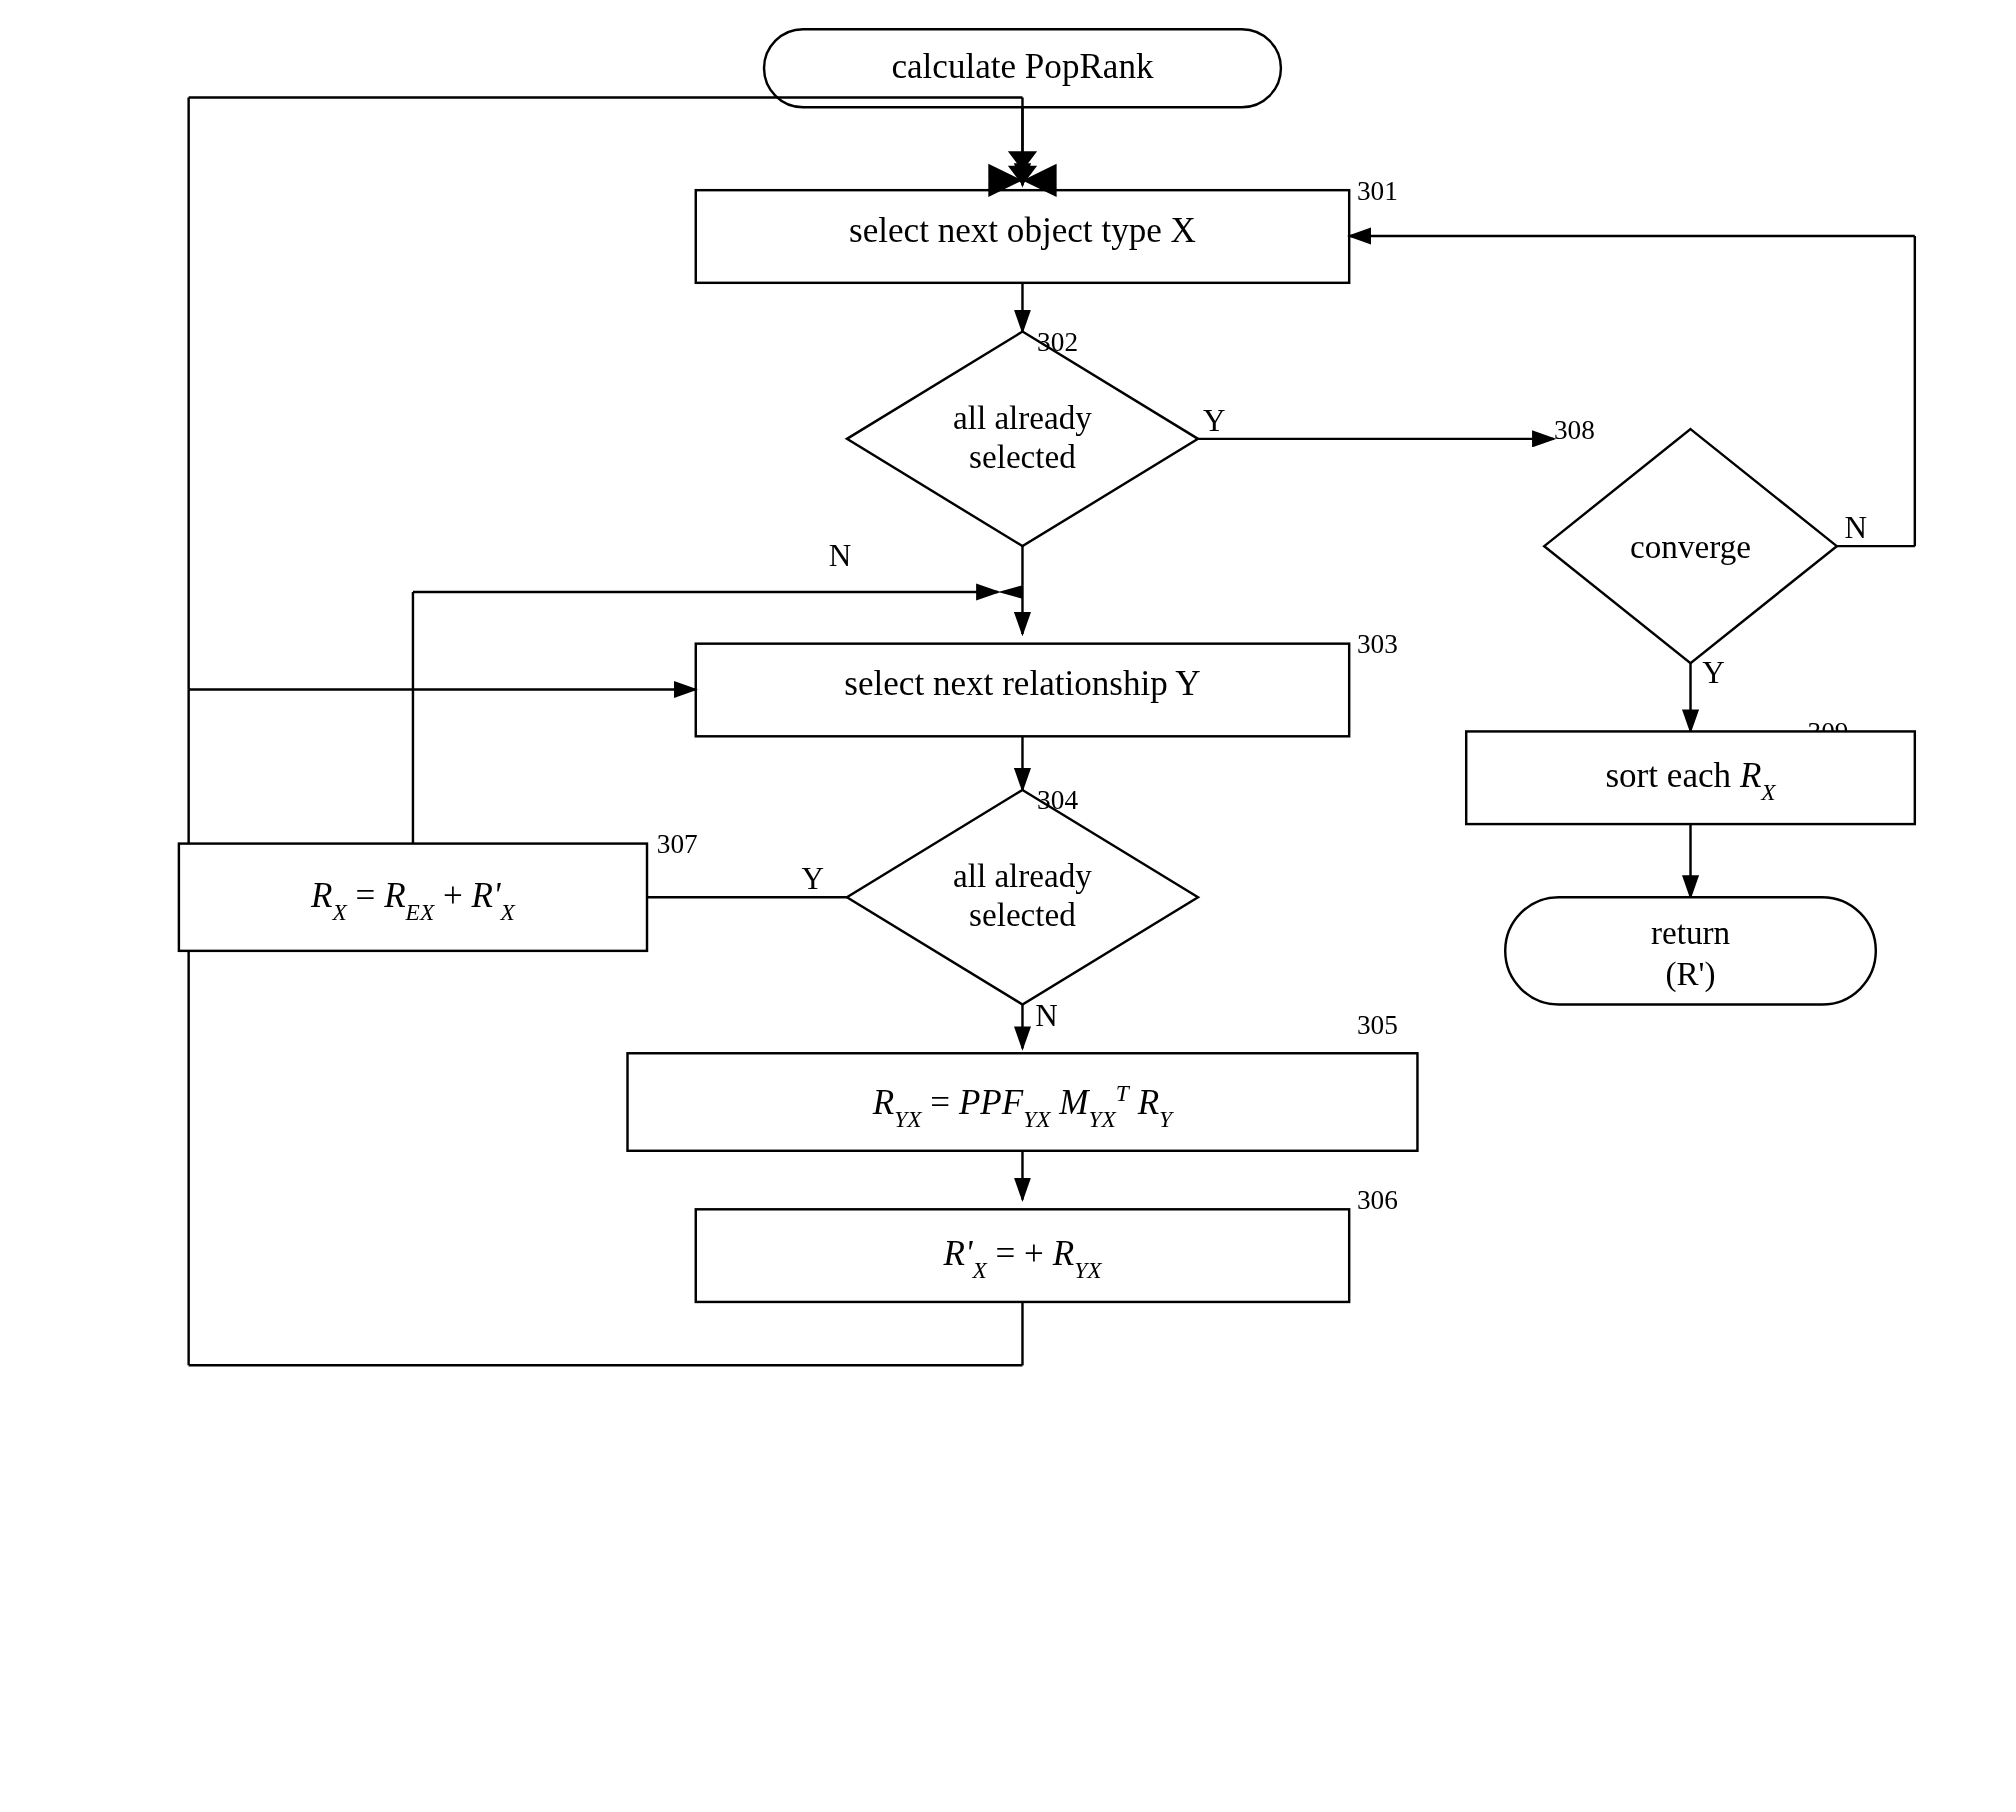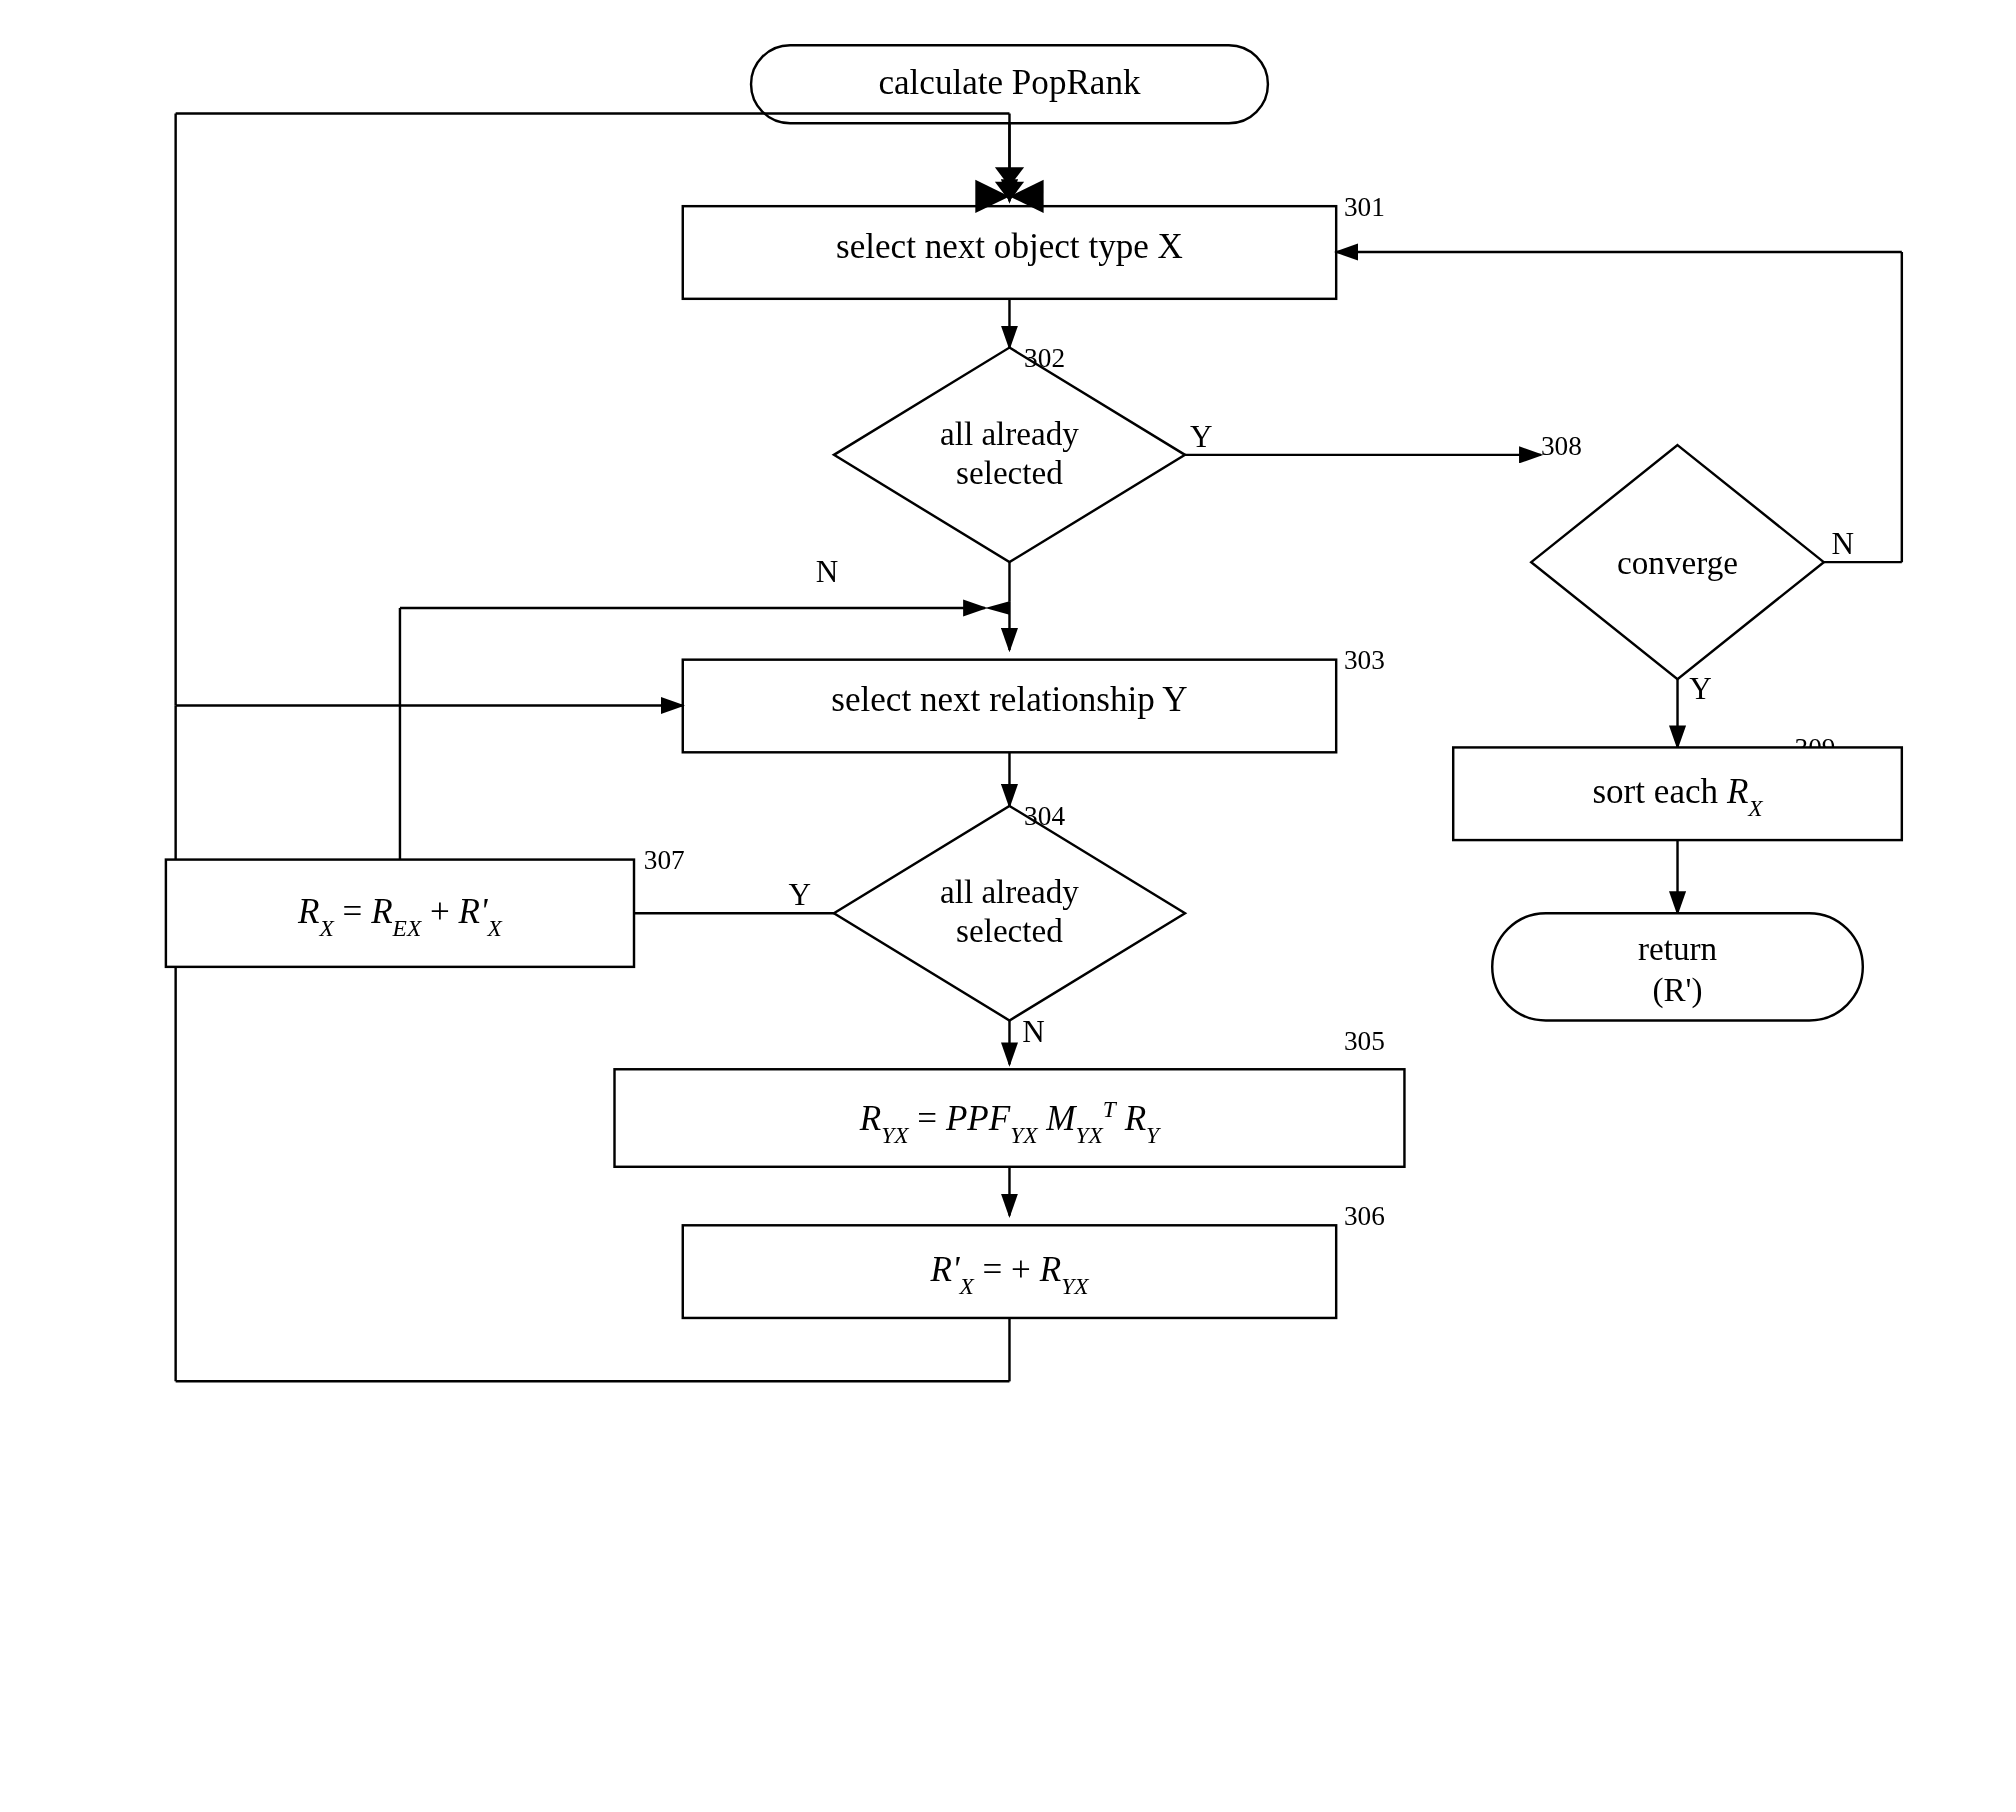--- a/index.html
+++ b/index.html
@@ -6,23 +6,24 @@
     body {
       background: #fff;
       width: 2017px;
       height: 1812px;
       font-family: 'Times New Roman', Times, serif;
       overflow: hidden;
       position: relative;
     }
     .flowchart-container {
       position: absolute;
-      top: 16px; left: 0;
+      top: 0; left: 0;
       width: 2017px;
       height: 1410px;
+      padding-left: 13px;
     }
     svg {
       width: 2017px;
       height: 1812px;
     }
   </style>
 </head>
 <body>
 
 <div class="flowchart-container">

